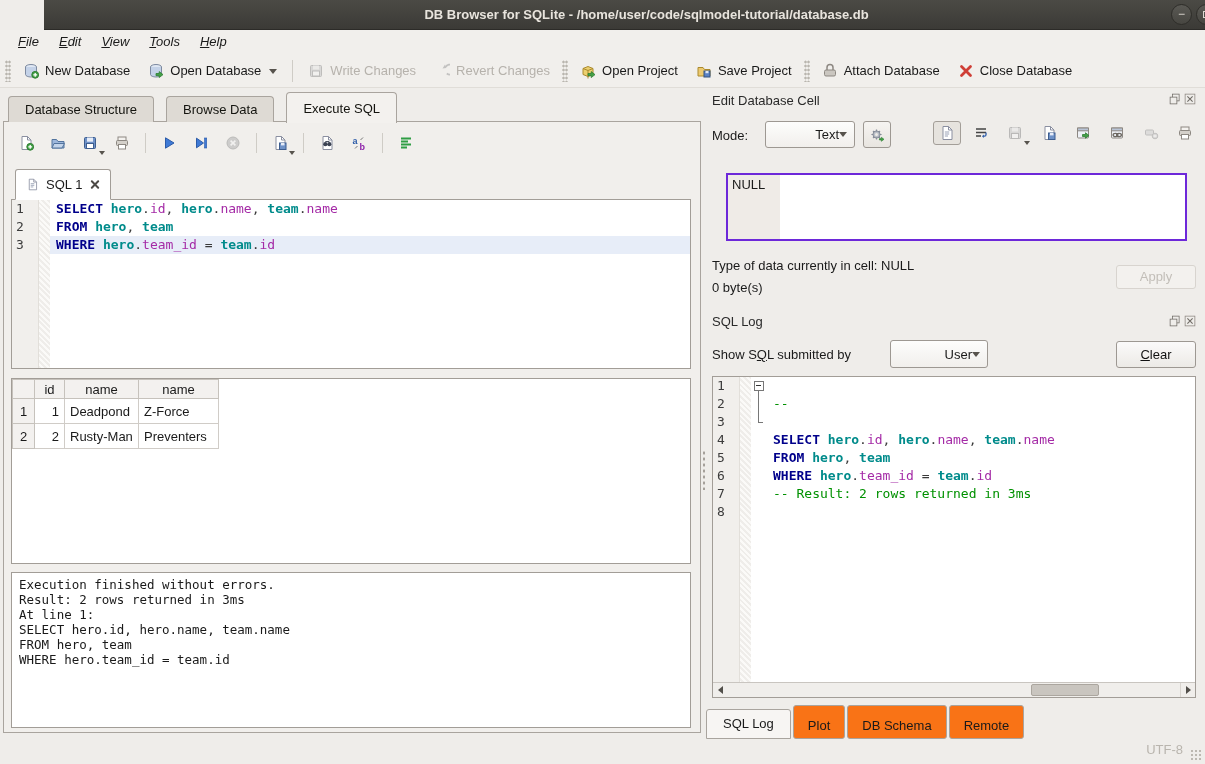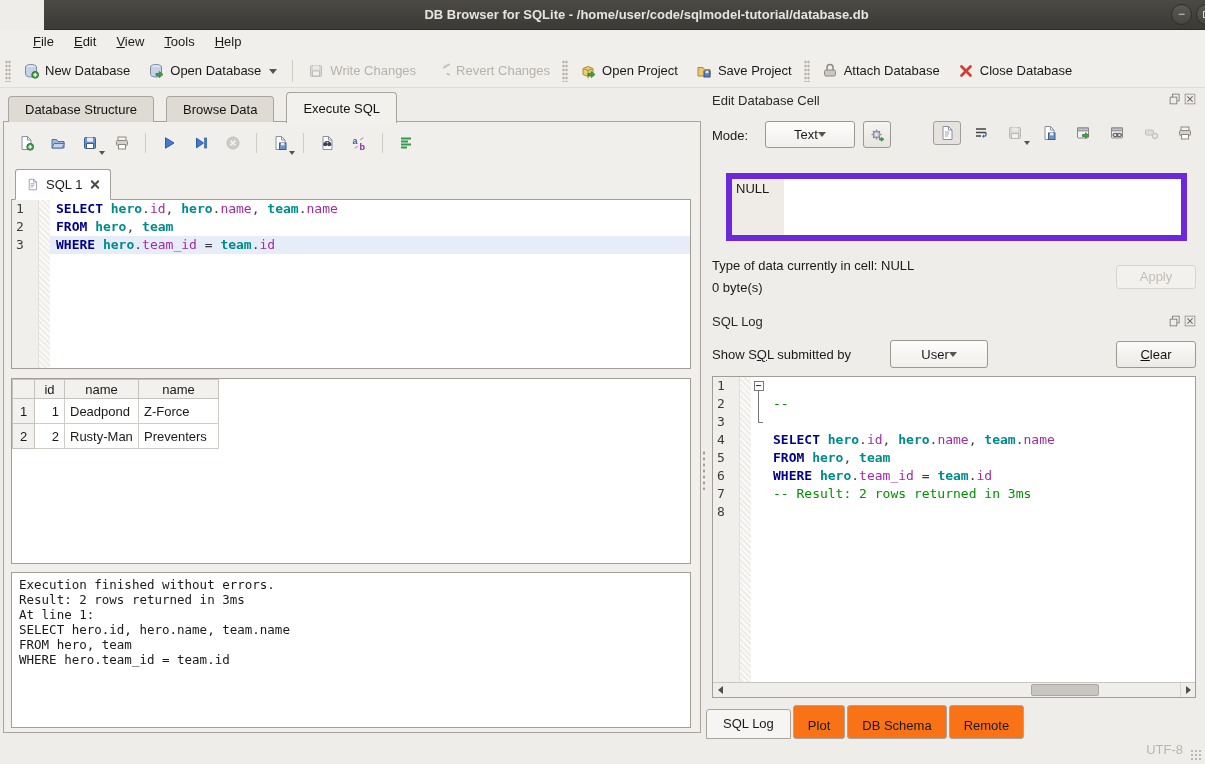--- a/index.html
+++ b/index.html
@@ -14,21 +14,21 @@
     display:flex; align-items:center; justify-content:center;margin-left:44px; }
   .titlebar .wtitle { color:#e8e4dd; font-weight:bold; font-size:13px; }
   .winbtns { position:absolute; right:7px; top:4px; display:flex; gap:4px; }
   .wbtn { width:21px; height:21px; border-radius:50%; background:linear-gradient(#5a5954,#474641);
     border:1px solid #2e2d29; color:#dcd8d1; font-size:12px; line-height:18px; text-align:center; }
   .wbtn.close { background:linear-gradient(#f08058,#e05e28); color:#5e2310; font-weight:bold; }
   .wbtn .sq { display:inline-block; width:7px; height:7px; border:1px solid #dcd8d1; margin-top:6px; }
 
   
   .menubar { position:absolute; left:0; top:30px; width:100%; height:24px; background:#f1efec;
-    display:flex; align-items:center; padding-left:23px; }
+    display:flex; align-items:center; padding-left:8px;font-style:italic; }
   .menu-item { padding:0 10px; line-height:24px; }
   .maintoolbar { position:absolute; left:0; top:54px; width:100%; height:34px; background:#f1efec;
     border-bottom:1px solid #e0ddd8; display:flex; align-items:center; padding-left:2px; }
   .grip { width:6px; height:22px; margin:0 3px;
     background-image:radial-gradient(#b9b5ae 1px, transparent 1.2px); background-size:3px 4px; }
   .tsep { width:1px; height:22px; background:#cfccc6; margin:0 6px; }
   .tbtn { display:flex; gap:6px; padding:5px 9px; border-radius:3px; }
   .tbtn .tlabel { white-space:nowrap; }
   .tbtn.dis .tlabel { color:#b6b2ac; }
   .tbtn.dis svg { filter:grayscale(1) opacity(.55); }
@@ -100,27 +100,27 @@
   
   .dock { position:absolute; left:705px; top:88px; width:500px; height:647px; }
   .vsplit { position:absolute; left:-3px; top:362px; width:4px; height:40px;
     background-image:radial-gradient(#a5a09a 1px, transparent 1.2px); background-size:4px 6px; }
   .docktitle { position:absolute; left:7px; font-size:13px; color:#2a2a2a; }
   .dockicons { position:absolute; right:9px; display:flex; gap:3px; }
   .dockicons span { width:12px; height:12px; display:block; }
 
   .modelbl { position:absolute; left:7px; top:40px; }
   .select { position:absolute; height:27px; border:1px solid #9d9892; border-radius:3px;
-    background:linear-gradient(#fdfdfc,#f1efec); display:flex; align-items:center; justify-content:center; padding:0 7px; }
+    background:linear-gradient(#fdfdfc,#f1efec); display:flex; align-items:center; justify-content:flex-end; padding:0 7px; }
   .select .scaret { width:0; height:0; border-left:4px solid transparent; border-right:4px solid transparent; border-top:5px solid #57534d; }
   .gearbtn { position:absolute; left:158px; top:33px; width:28px; height:27px; border:1px solid #9d9892; border-radius:3px;
     background:linear-gradient(#f6f4f1,#e8e5e0); display:flex; align-items:center; justify-content:center; }
   .celltools { position:absolute; left:228px; top:33px; display:flex; align-items:center; gap:6px; }
 
-  .celledit { position:absolute; left:21px; top:85px; width:461px; height:68px; background:#fff; border:6px solid #6d28d9; }
+  .celledit { position:absolute; left:21px; top:85px; width:461px; height:68px; background:#fff; border:2px solid #6d28d9; }
   .celledit .cgutter { position:absolute; left:0; top:0; bottom:0; width:52px; background:#efebe7; }
   .celledit .cval { position:absolute; left:4px; top:2px; }
 
   .typeinfo { position:absolute; left:7px; top:170px; }
   .sizeinfo { position:absolute; left:7px; top:192px; }
   .btn { position:absolute; border-radius:3px; text-align:center; }
   .applybtn { left:411px; top:177px; width:80px; height:24px; line-height:22px;
     background:#f3f1ee; border:1px solid #d8d4cf; color:#c2beb8; }
   .clearbtn { left:411px; top:253px; width:80px; height:27px; line-height:25px;
     background:linear-gradient(#fbfafa,#eceae6); border:1px solid #9d9892; color:#111; }

